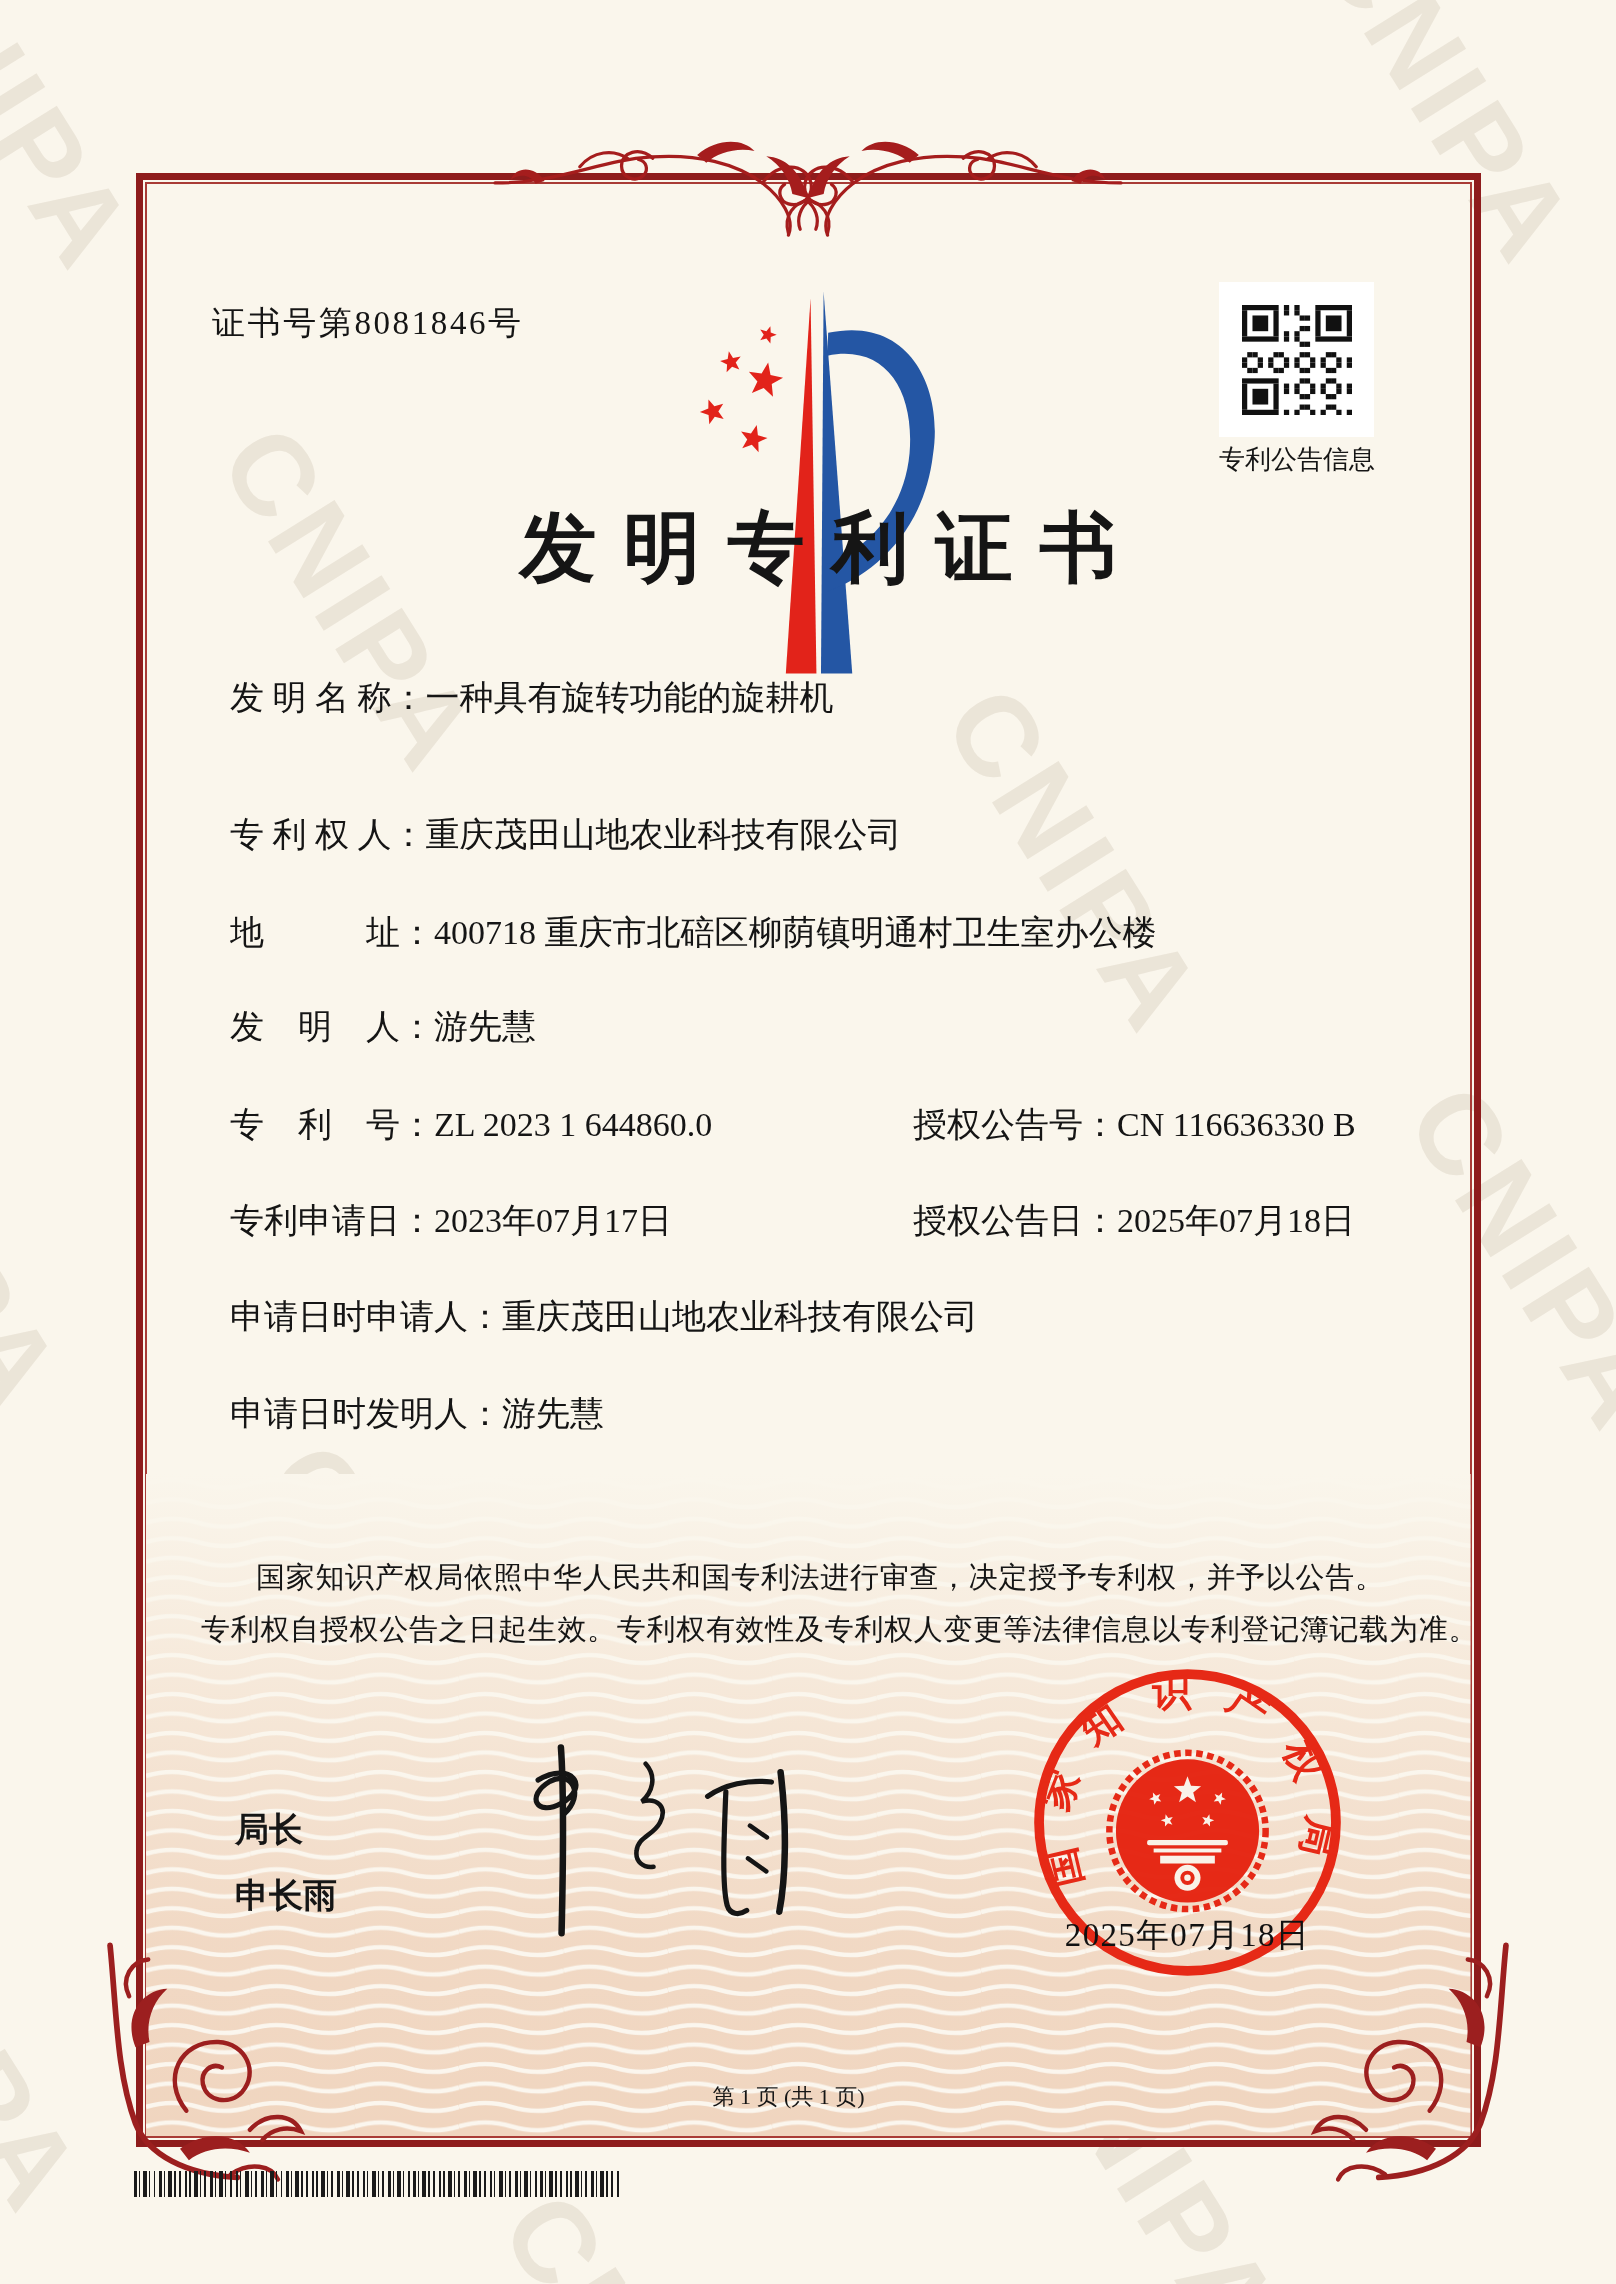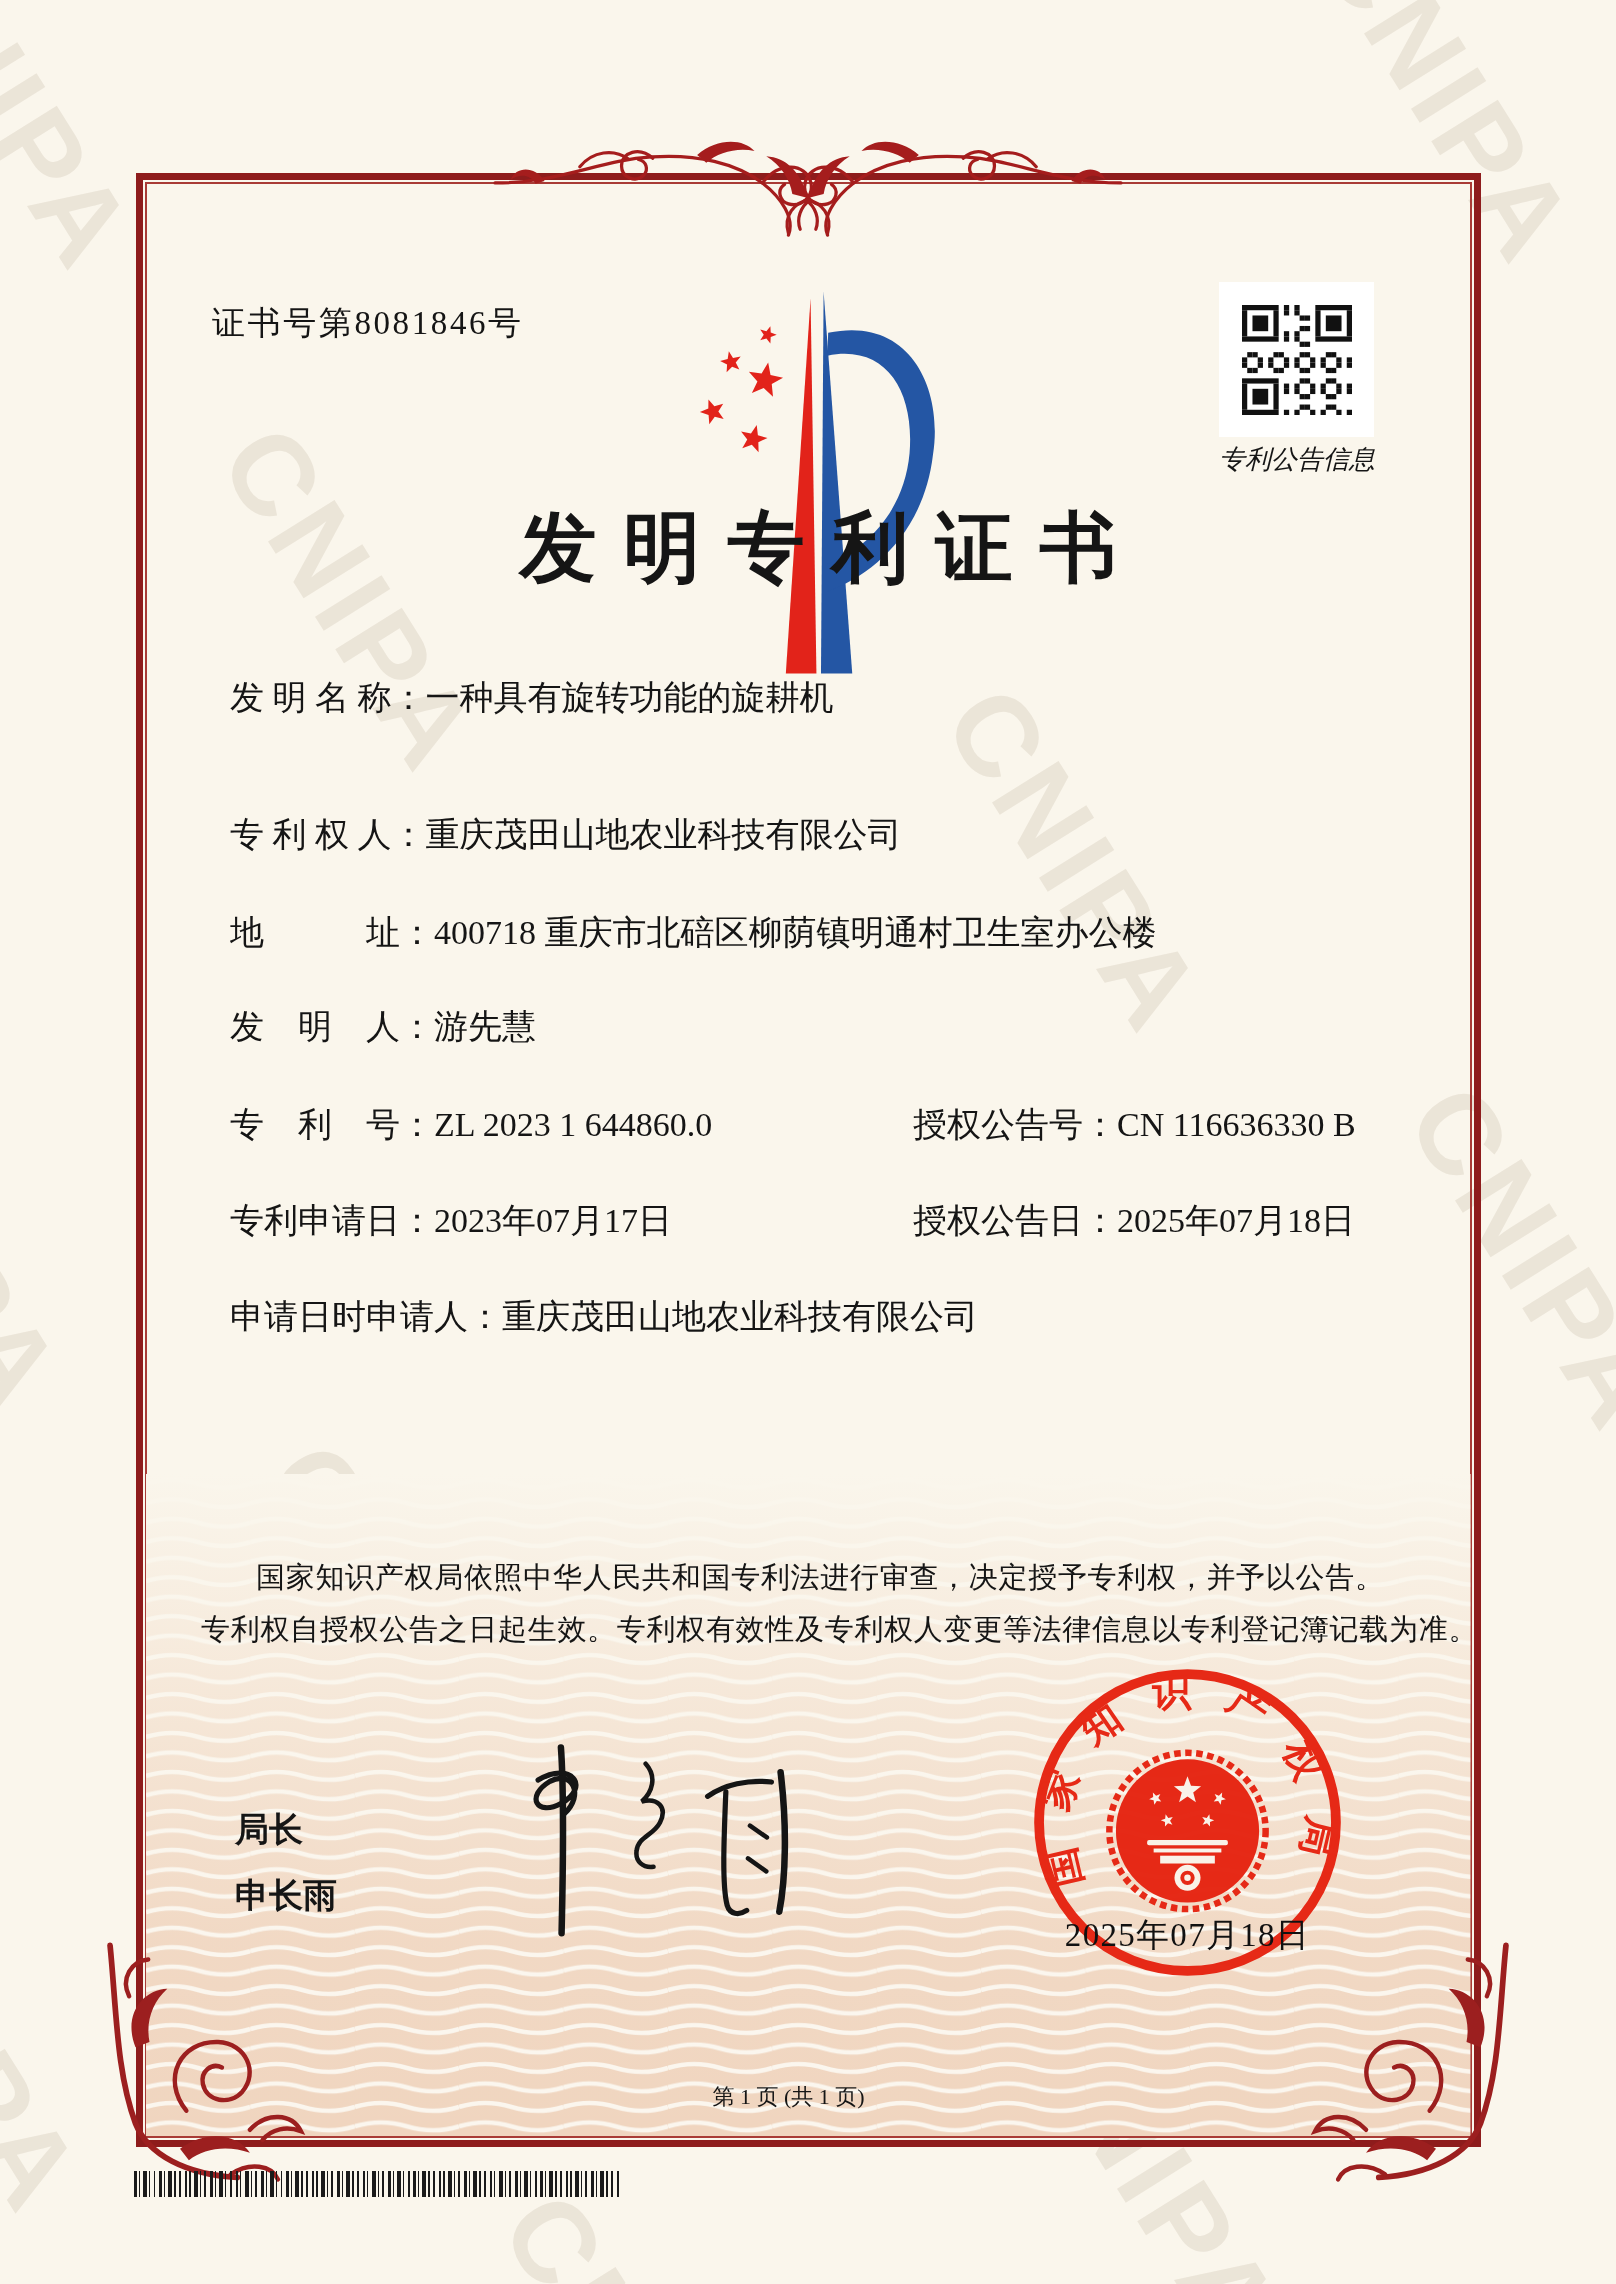--- a/index.html
+++ b/index.html
@@ -17,21 +17,21 @@
   
   .ornament-top{position:absolute;left:482px;top:121px;width:652px;height:137px;z-index:3;}
   .corner{position:absolute;width:267px;height:267px;z-index:3;}
   .corner.bl{left:91px;top:1920px;}
   .corner.br{left:1258px;top:1920px;transform:scaleX(-1);}
   
   .certno{position:absolute;left:212px;top:301px;font-size:33px;letter-spacing:2.6px;z-index:4;font-family:Liberation Serif, serif;}
   .logo{position:absolute;left:688px;top:284px;width:251px;height:394px;z-index:4;}
   .qrbox{position:absolute;left:1219px;top:282px;width:155px;height:155px;background:#ffffff;z-index:4;}
   .qrbox svg{position:absolute;left:23px;top:23px;}
-  .qrlabel{position:absolute;left:1199px;top:442px;width:196px;text-align:center;font-size:26px;z-index:4;font-style:italic;}
+  .qrlabel{position:absolute;left:1199px;top:442px;width:196px;text-align:center;font-size:26px;z-index:4;}
   .title{position:absolute;left:0;right:0;top:497px;text-align:center;font-size:77px;font-weight:bold;
          letter-spacing:27px;padding-left:27px;z-index:4;margin-left:20px;}
   
   .row{position:absolute;left:230px;right:130px;font-size:34px;white-space:nowrap;z-index:4;}
   .row .col2{position:absolute;left:683px;top:0;}
   .lbl,.col,.val{display:inline;}
   
   .stmt{position:absolute;font-size:29px;white-space:nowrap;letter-spacing:0.7px;z-index:4;}
   
   .director{position:absolute;left:235px;font-size:34px;font-weight:600;
@@ -281,20 +281,23 @@
   </div>
   <div class="row" style="top:1198px">
     <span class="lbl">专利申请日</span><span class="col">：</span><span class="val">2023年07月17日</span>
     <span class="col2">
       <span class="lbl">授权公告日</span><span class="col">：</span><span class="val">2025年07月18日</span>
     </span>
   </div>
   <div class="row" style="top:1294px">
     <span class="lbl">申请日时申请人</span><span class="col">：</span><span class="val">重庆茂田山地农业科技有限公司</span>
   </div>
+  <div class="row" style="top:1391px">
+    <span class="lbl">申请日时发明人</span><span class="col">：</span><span class="val">游先慧</span>
+  </div>
 
   <div class="stmt" style="left:201px;top:1610px">专利权自授权公告之日起生效。专利权有效性及专利权人变更等法律信息以专利登记簿记载为准。</div>
   <div class="stmt" style="left:256px;top:1558px">国家知识产权局依照中华人民共和国专利法进行审查，决定授予专利权，并予以公告。</div>
 
   <div class="director" style="top:1807px">局长</div>
   <div class="director" style="top:1873px">申长雨</div>
   <div class="signature">
     <svg width="352" height="222" viewBox="0 0 540 330">
       <g stroke="#151515" fill="none" stroke-linecap="round">
         <path d="M95,20 C100,90 98,220 96,305" stroke-width="10"></path>

